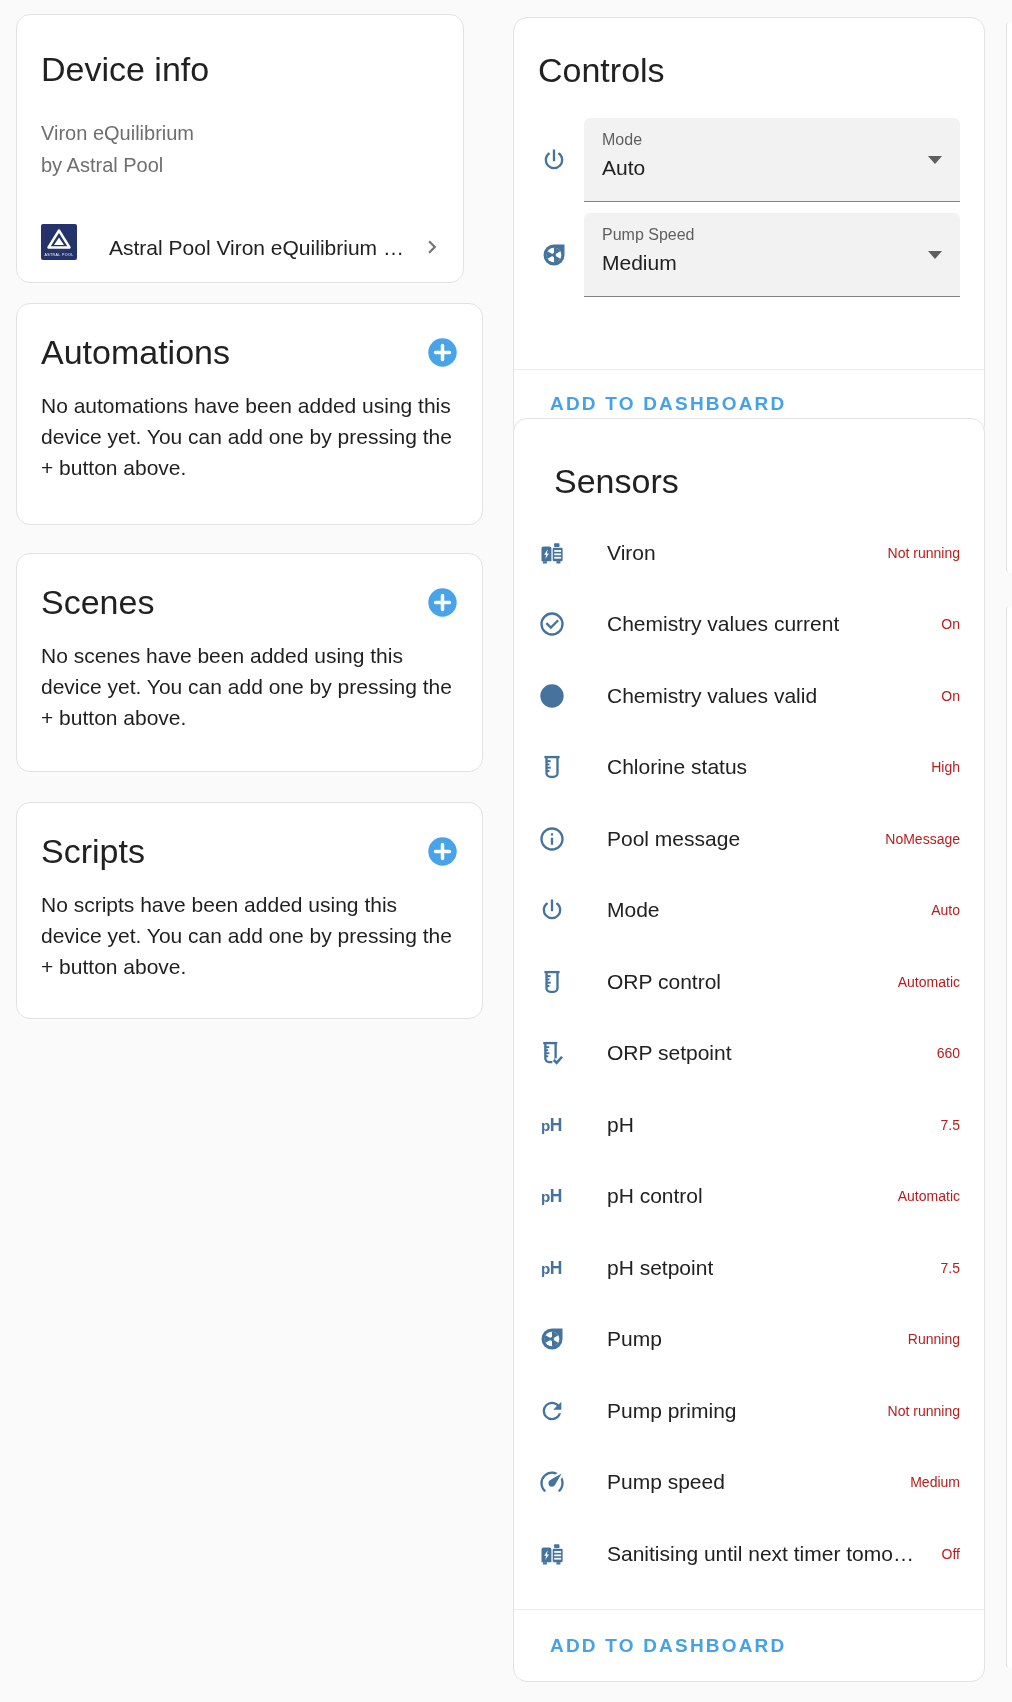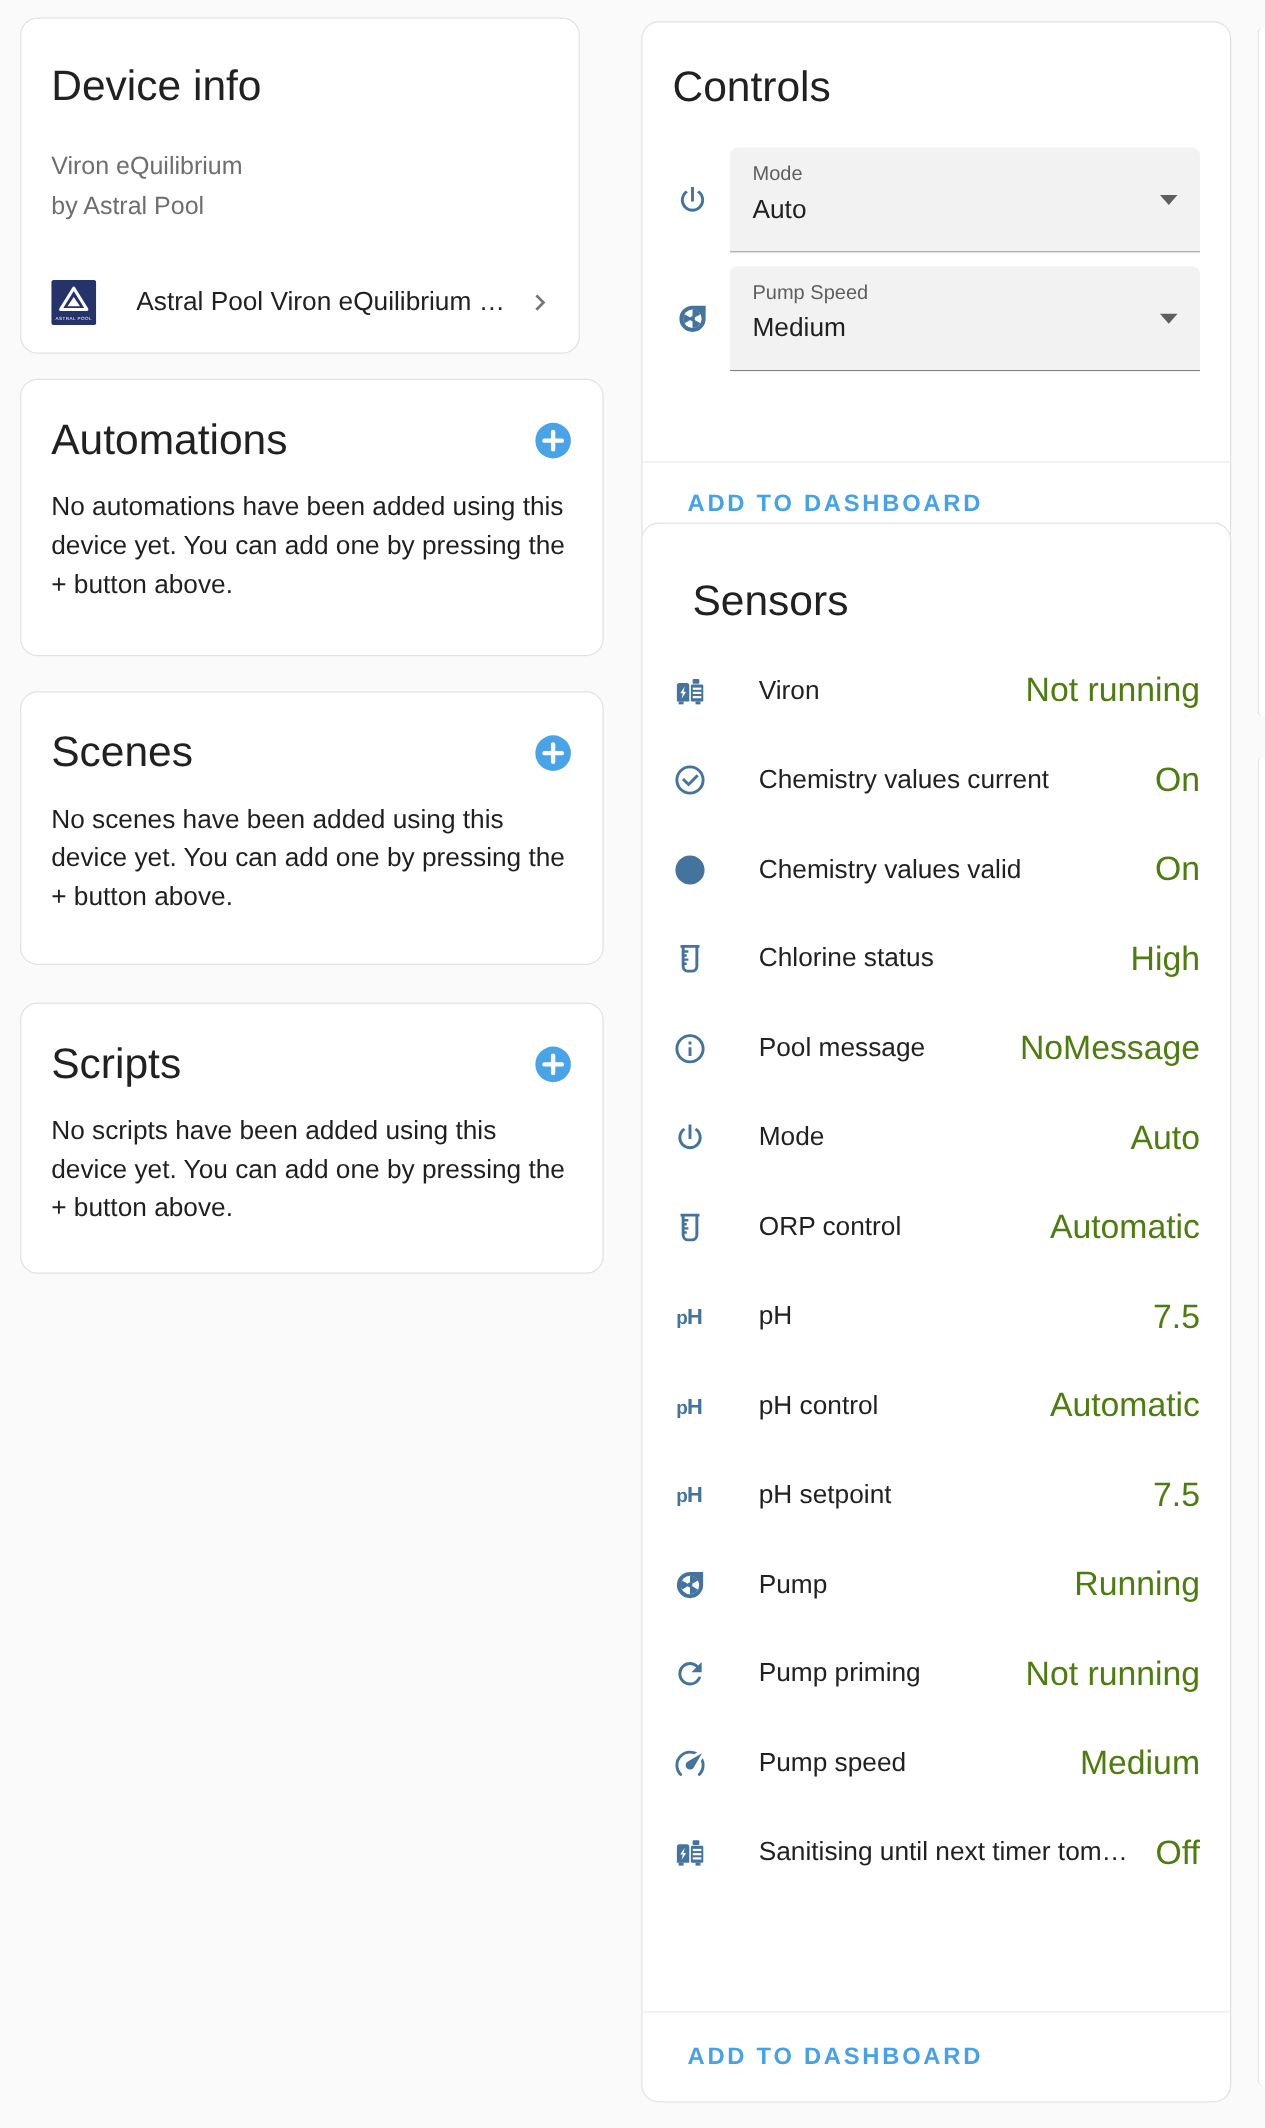--- a/index.html
+++ b/index.html
@@ -10,21 +10,21 @@
   }
   .card{
     position:absolute;background:#fff;border:1px solid #e2e2e2;
     border-radius:14px;box-sizing:border-box;
   }
   .card-title{font-size:34px;font-weight:400;line-height:44px;color:#212121}
 
   
   #device-card{left:16px;top:14px;width:448px;height:269px;padding:32px 24px}
   .device-sub{margin-top:26px;font-size:20px;line-height:32px;color:#6e6e6e}
-  .integration-row{position:absolute;left:24px;right:18px;bottom:22px;display:flex;align-items:center;cursor:pointer}
+  .integration-row{position:absolute;left:24px;right:18px;bottom:22px;display:flex;align-items:flex-end;cursor:pointer}
   .logo{width:36px;height:36px;flex:0 0 36px}
   .integration-label{margin-left:32px;font-size:21px;flex:1;white-space:nowrap;overflow:hidden;text-overflow:ellipsis}
   .chevron{width:26px;height:26px;flex:0 0 26px}
 
   #automations-card{left:16px;top:303px;width:467px;height:222px;padding:26px 24px}
   #scenes-card{left:16px;top:553px;width:467px;height:219px;padding:26px 24px}
   #scripts-card{left:16px;top:802px;width:467px;height:217px;padding:26px 24px}
   .card-header{display:flex;align-items:center;justify-content:space-between}
   .plus-btn{width:31px;height:31px;border:none;background:none;padding:0;cursor:pointer;flex:0 0 31px}
   .plus-btn svg{width:31px;height:31px;display:block}
@@ -57,21 +57,21 @@
   .atd{
     font-size:19px;font-weight:700;letter-spacing:2.2px;color:#45a2e9;
     background:none;border:none;padding:0;cursor:pointer;font-family:inherit;
   }
 
   #sensors-card{left:513px;top:418px;width:472px;height:1264px;padding:40px}
   .sensors-list{position:absolute;top:98px;left:24px;right:24px}
   .sensor-row{display:flex;align-items:center;height:71.5px;cursor:pointer}
   .sensor-icon{width:28px;height:28px;flex:0 0 28px}
   .sensor-label{margin-left:41px;font-size:21px;white-space:nowrap;overflow:hidden;text-overflow:ellipsis}
-  .sensor-value{margin-left:auto;padding-left:12px;font-size:27px;white-space:nowrap;color:#4d7c0f}
+  .sensor-value{margin-left:auto;padding-left:12px;font-size:14px;white-space:nowrap;color:#b91c1c}
 
   
   .sliver{position:absolute;right:0;width:5px;background:#fff;border-left:1px solid #e2e2e2;border-radius:4px 0 0 4px}
   #sliver-top{top:22px;height:551px}
   #sliver-bottom{top:606px;height:1062px}
 </style>
 </head>
 <body>
 
 <section class="card" id="device-card">
@@ -270,20 +270,38 @@
               <path d="M7.5 9.8h2.3"></path>
               <path d="M7.5 12.6h3.4"></path>
               <path d="M7.5 15.4h2.3"></path>
             </g>
           </svg>
         </span>
     <span class="sensor-label">ORP control</span>
     <span class="sensor-value">Automatic</span>
   </div>
 
+  <div class="sensor-row">
+    <span class="sensor-icon">
+          <svg viewBox="0 0 24 24" fill="none" stroke="#44739e">
+            <path stroke-width="2" d="M4.5 3.5H16.5"></path>
+            <path stroke-width="2" d="M6.3 3.8V16.6a3.2 3.2 0 0 0 3.2 3.2h2.4a3.2 3.2 0 0 0 3.2-3.2V3.8"></path>
+            <g stroke-width="1.6">
+              <path d="M6.5 7h3.2"></path>
+              <path d="M6.5 9.6h2.2"></path>
+              <path d="M6.5 12.2h3.2"></path>
+              <path d="M6.5 14.8h2.2"></path>
+            </g>
+            <path stroke="#fff" stroke-width="5" d="M13.6 18l2.4 2.4 4.6-5.2"></path>
+            <path stroke-width="2.2" d="M13.6 18l2.4 2.4 4.6-5.2"></path>
+          </svg>
+        </span>
+    <span class="sensor-label">ORP setpoint</span>
+    <span class="sensor-value">660</span>
+  </div>
 
   <div class="sensor-row">
     <span class="sensor-icon">
           <svg viewBox="0 0 24 24">
             <text x="2.5" y="17" font-size="13" font-weight="bold" fill="#44739e" font-family="Liberation Sans, sans-serif">p</text>
             <text x="10" y="17" font-size="15" font-weight="bold" fill="#44739e" font-family="Liberation Sans, sans-serif">H</text>
           </svg>
         </span>
     <span class="sensor-label">pH</span>
     <span class="sensor-value">7.5</span>

